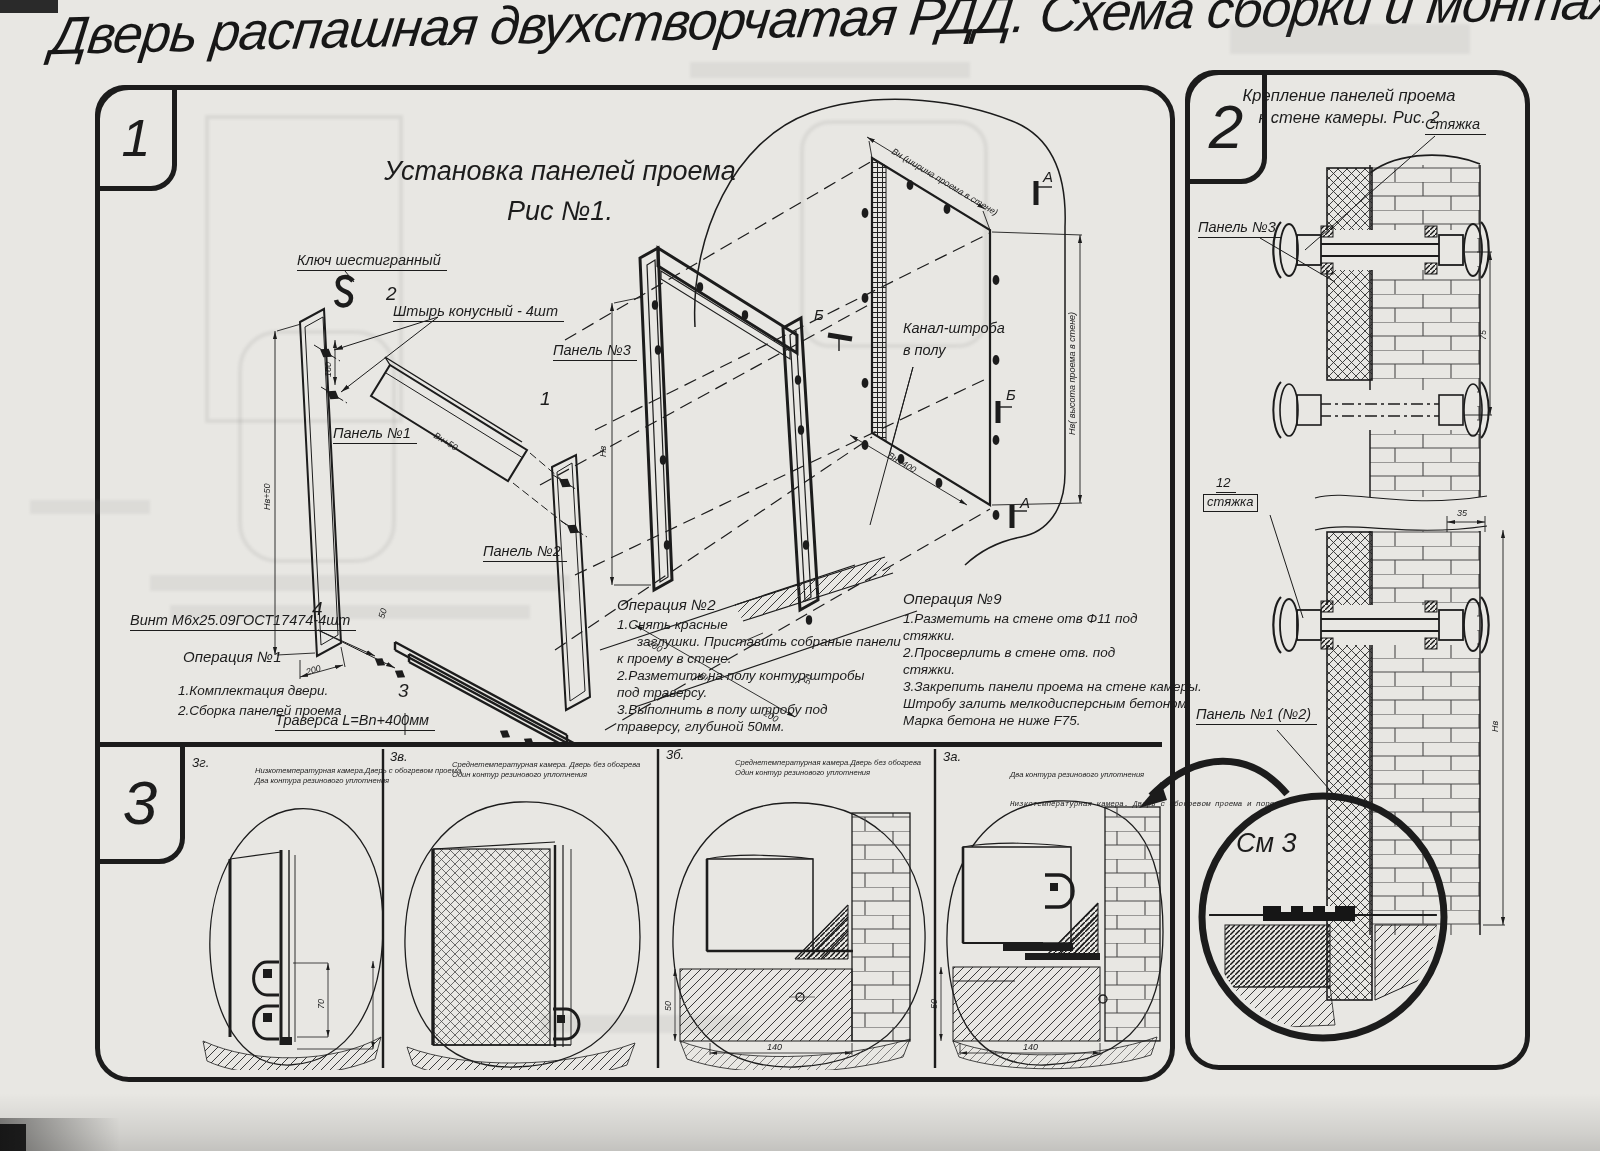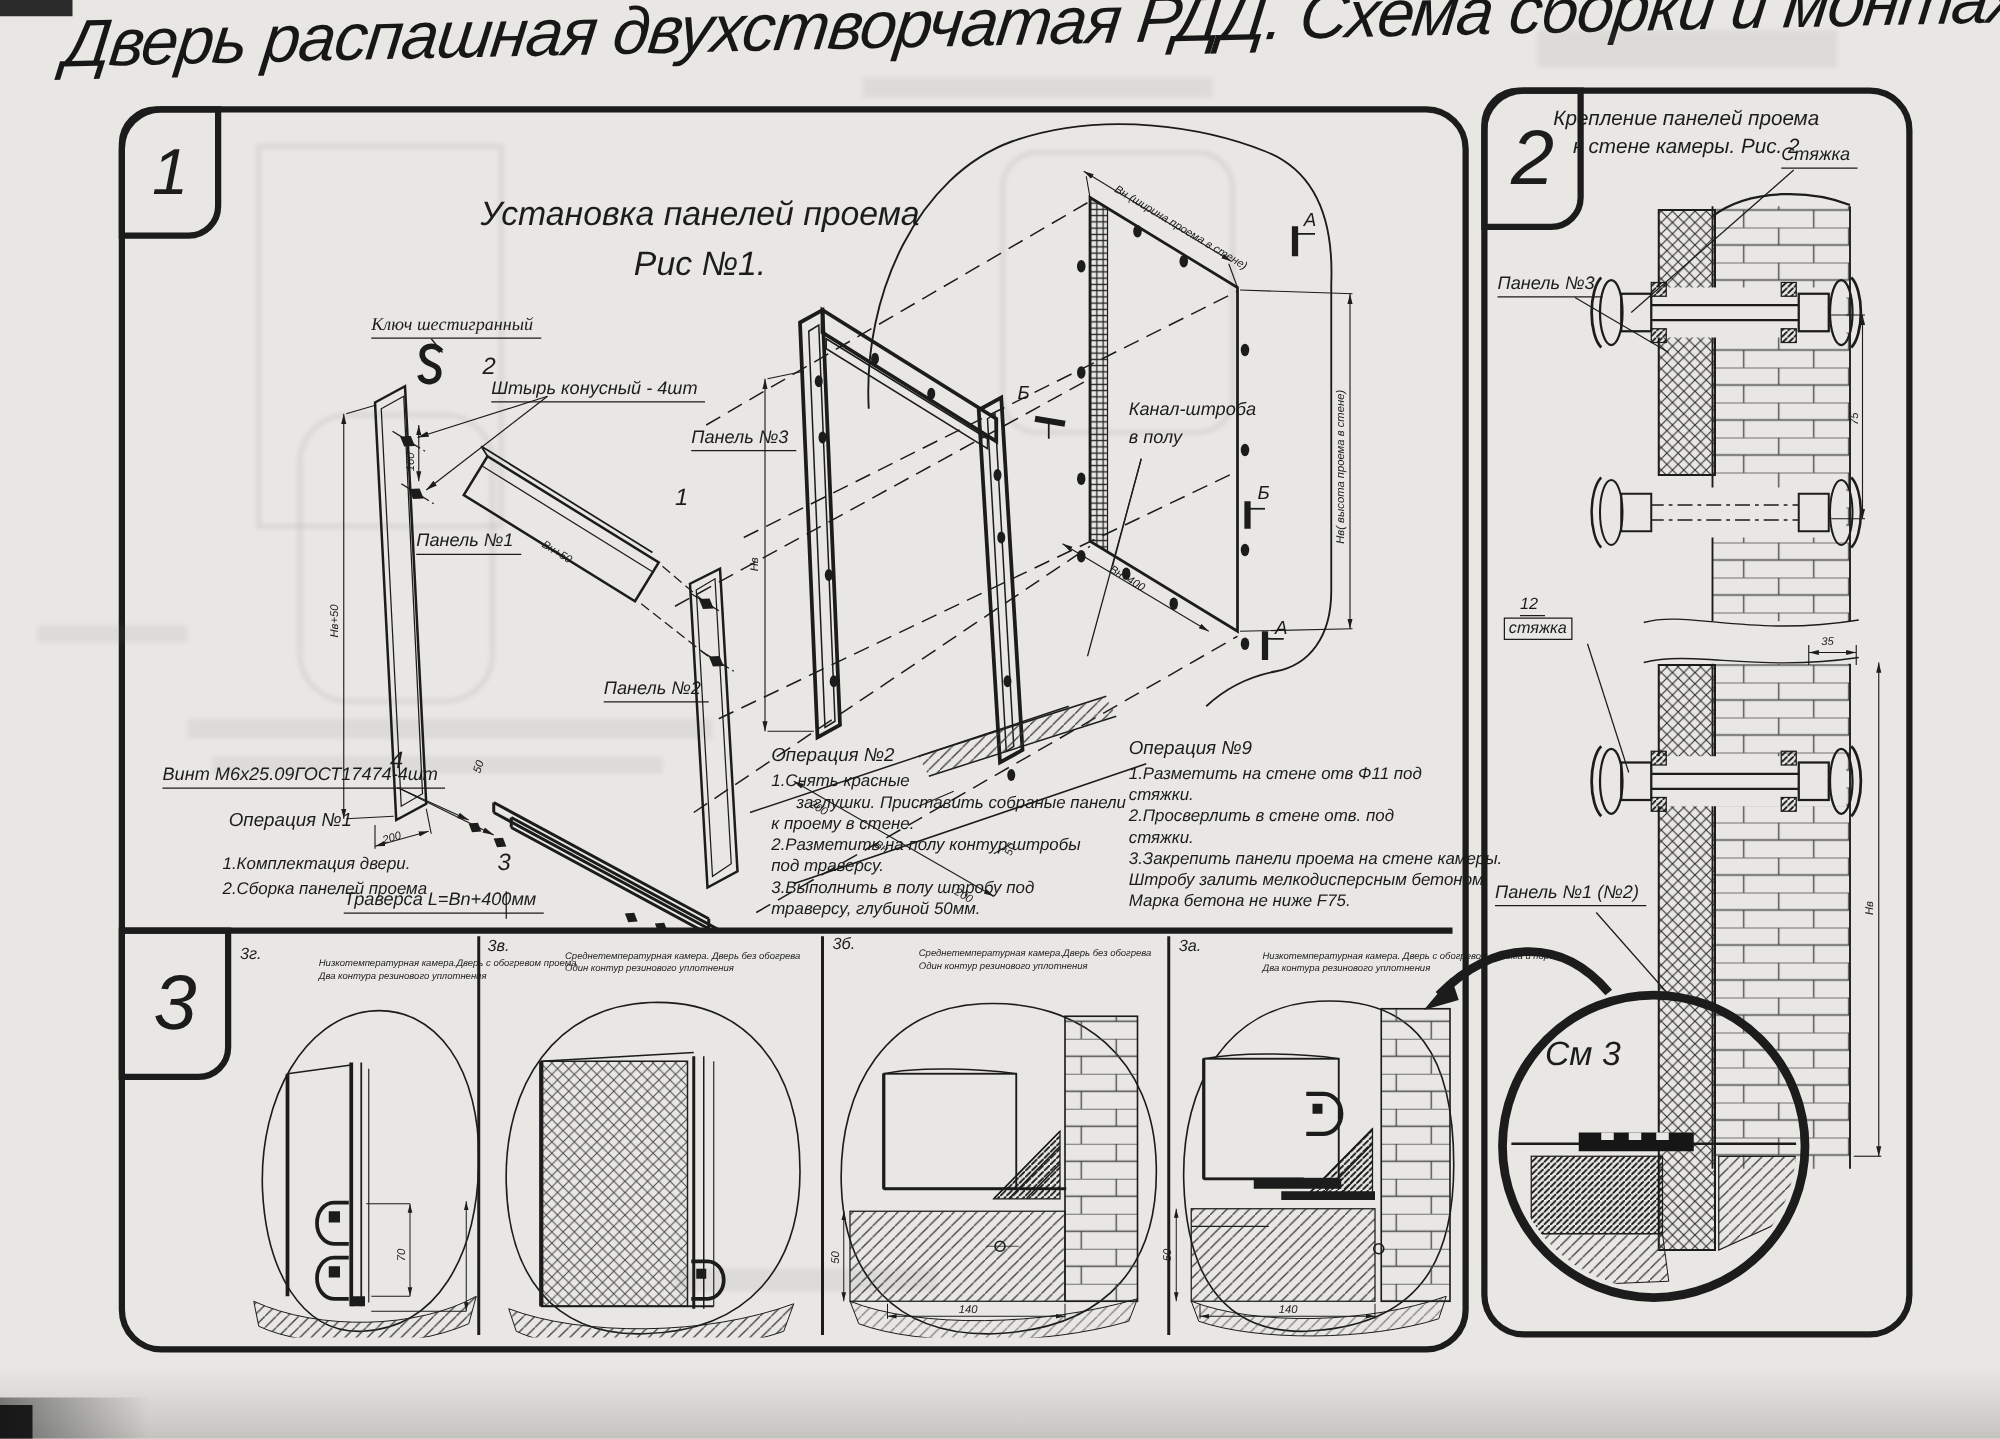--- a/index.html
+++ b/index.html
@@ -453,21 +453,21 @@
 </svg>
 
 <svg style="left:1115px;top:742px;" width="180" height="85" viewBox="0 0 180 85">
   <path d="M172,52 C135,8 82,8 36,54" stroke="#1c1c1c" stroke-width="7" fill="none"></path>
   <polygon points="24,66 46,40 52,58" fill="#1c1c1c"></polygon>
 </svg>
 
 <div class="lbl h1a" style="left:345px;top:116px;width:430px;text-align:center;">Установка панелей проема</div>
 <div class="lbl h1a" style="left:345px;top:156px;width:430px;text-align:center;">Рис №1.</div>
 
-<div class="lbl u" style="left:297px;top:252px;font-family:Liberation Serif, serif;">Ключ шестигранный</div>
+<div class="lbl u" style="left:297px;top:252px;">Ключ шестигранный</div>
 <div class="lbl num" style="left:386px;top:283px;">2</div>
 <div class="lbl u" style="left:393px;top:303px;">Штырь конусный - 4шт</div>
 <div class="lbl u" style="left:553px;top:342px;">Панель №3</div>
 <div class="lbl num" style="left:540px;top:388px;">1</div>
 <div class="lbl u" style="left:333px;top:425px;">Панель №1</div>
 <div class="lbl u" style="left:483px;top:543px;">Панель №2</div>
 <div class="lbl num" style="left:312px;top:598px;">4</div>
 <div class="lbl u" style="left:130px;top:612px;">Винт М6х25.09ГОСТ17474-4шт</div>
 <div class="lbl num" style="left:398px;top:680px;">3</div>
 <div class="lbl u" style="left:275px;top:712px;">Траверса  L=Bn+400мм</div>
@@ -517,14 +517,14 @@
 
 <div class="lbl" style="left:390px;top:750px;font-size:13px;">3в.</div>
 <div class="lbl cap" style="left:452px;top:760px;">Среднетемпературная камера. Дверь без обогрева</div>
 <div class="lbl cap" style="left:452px;top:770px;">Один контур резинового уплотнения</div>
 
 <div class="lbl" style="left:666px;top:748px;font-size:13px;">3б.</div>
 <div class="lbl cap" style="left:735px;top:758px;">Среднетемпературная камера.Дверь без обогрева</div>
 <div class="lbl cap" style="left:735px;top:768px;">Один контур резинового уплотнения</div>
 
 <div class="lbl" style="left:943px;top:750px;font-size:13px;">3а.</div>
-<div class="lbl cap" style="left:1010px;top:760px;">Низкотемпературная камера. Дверь с обогревом проема и порога</div>
+<div class="lbl cap" style="left:1010px;top:800px;font-family:Liberation Mono, monospace;">Низкотемпературная камера. Дверь с обогревом проема и порога</div>
 <div class="lbl cap" style="left:1010px;top:770px;">Два контура резинового уплотнения</div>
 
 </body></html>

